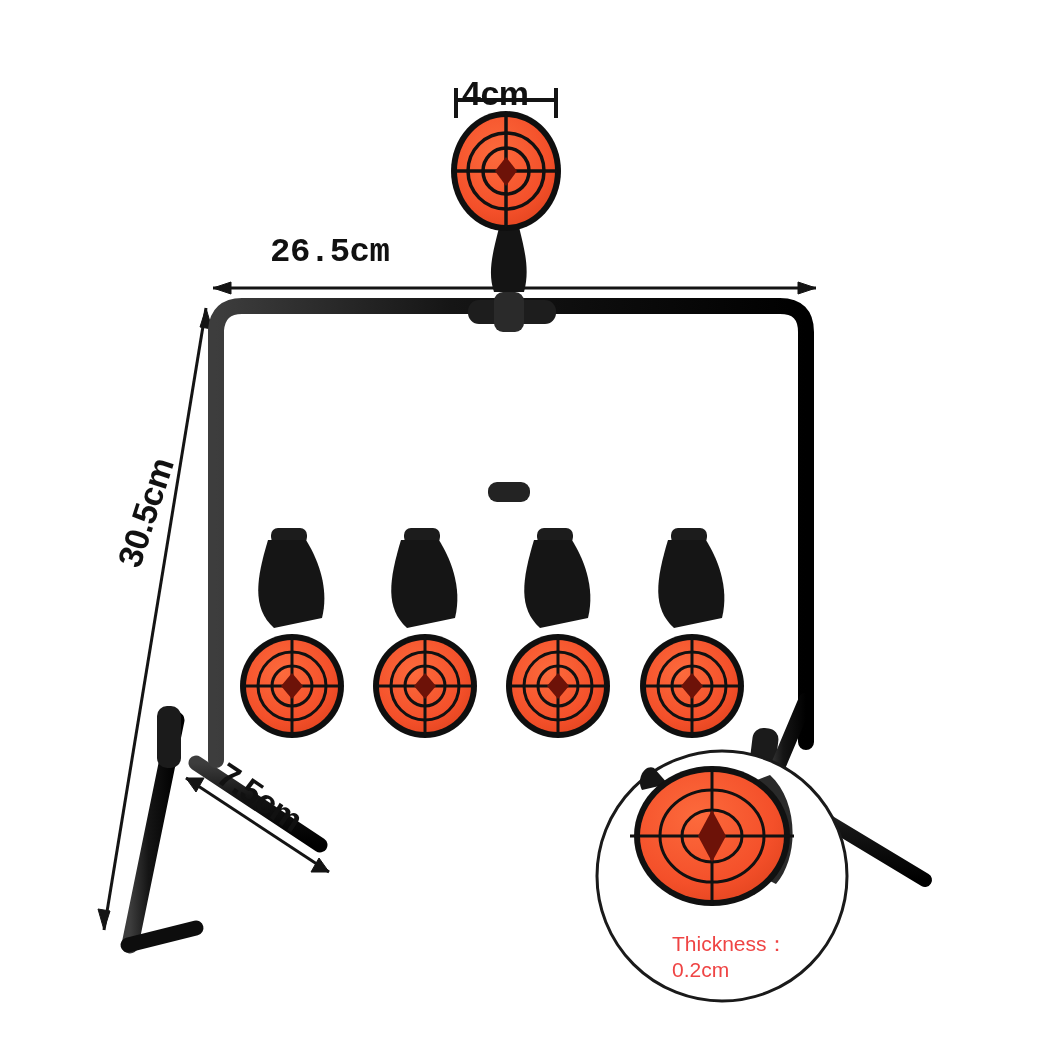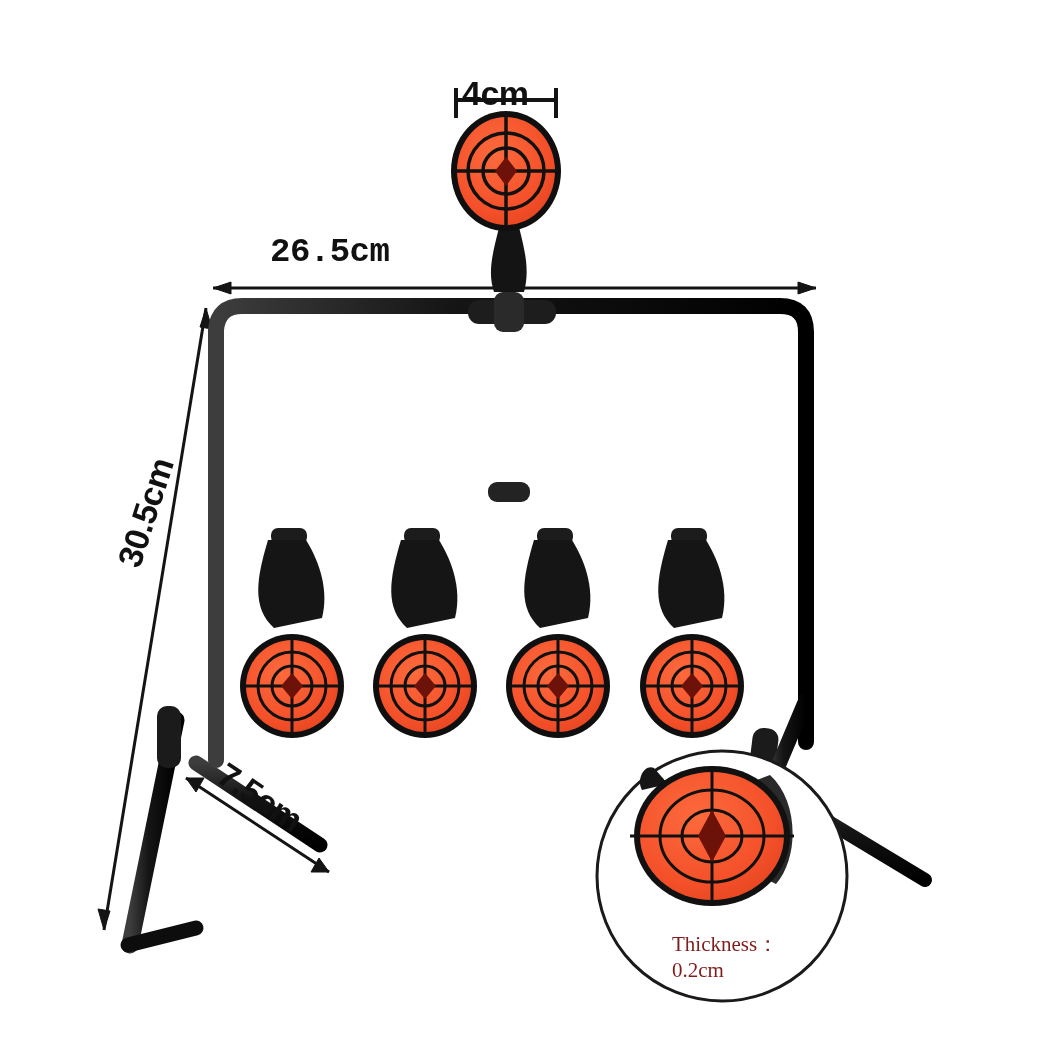--- a/index.html
+++ b/index.html
@@ -39,22 +39,22 @@
     transform: rotate(-72deg);
     transform-origin: left top;
   }
   #label-75    {
     left: 232px; top: 755px; font-size: 34px;
     transform: rotate(34deg);
     transform-origin: left top;
   }
   .callout-text {
     position: absolute;
-    font-family: Liberation Serif, serif;
-    color: #7f1d1d;
+    font-family: Liberation Sans, sans-serif;
+    color: #ef4444;
     white-space: nowrap;
   }
   #thickness-label { left: 672px; top: 930px; font-size: 21px; }
   #thickness-value { left: 672px; top: 958px; font-size: 21px; text-align: center; }
 </style>
 </head>
 <body>
 
 <div id="stage">
 

